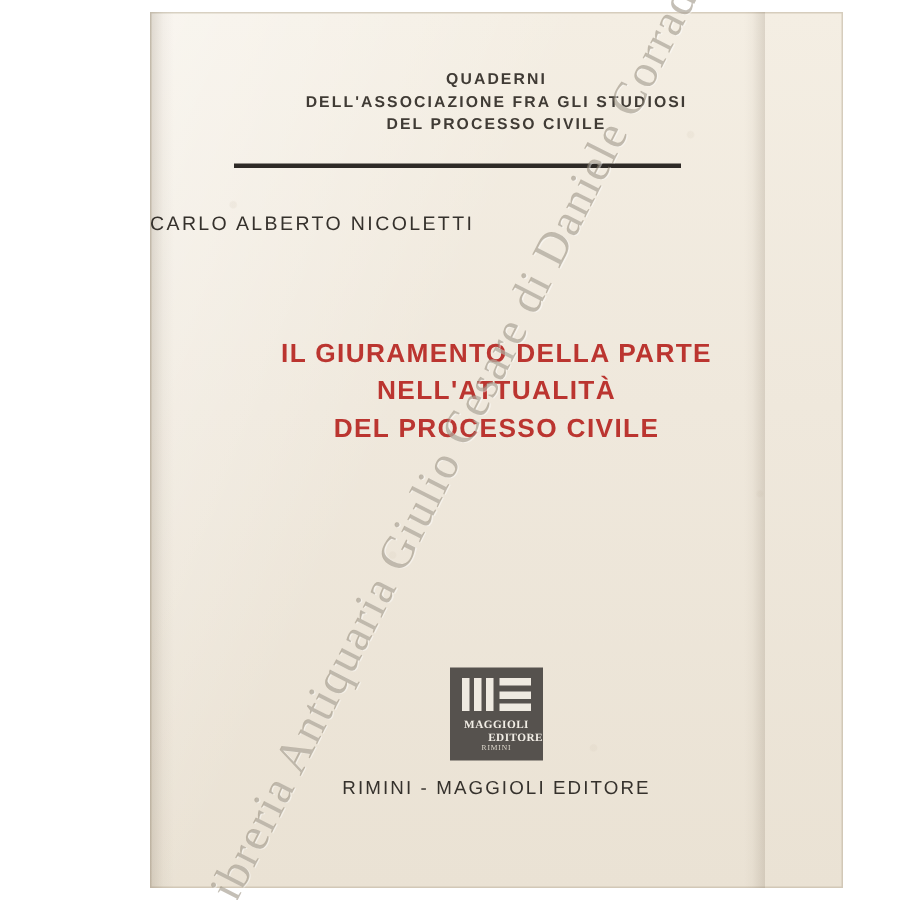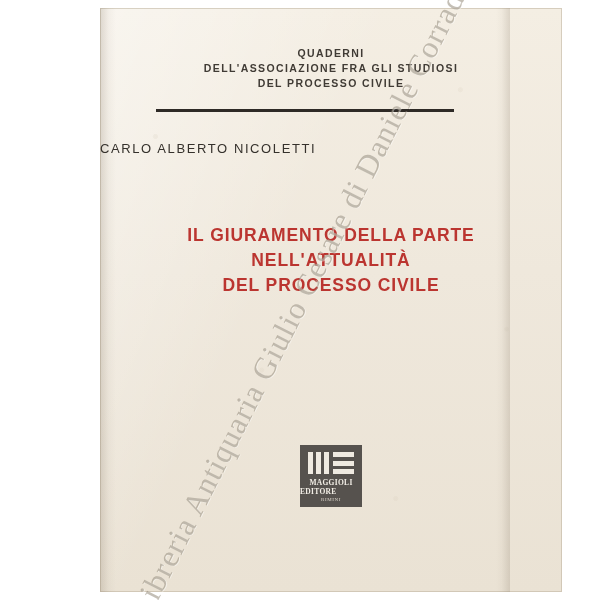--- a/index.html
+++ b/index.html
@@ -181,21 +181,21 @@
     font-weight: bold;
     letter-spacing: 0.3px;
     line-height: 9px;
     color: #f2eee6;
   }
   #logo-sub {
     position: absolute;
     top: 42px;
     left: 0;
     right: 0;
-    text-align: left;
+    text-align: right;
     font-size: 7.5px;
     font-weight: bold;
     letter-spacing: 0.3px;
     line-height: 9px;
     color: #f2eee6;
   }
   #logo-city {
     position: absolute;
     top: 52px;
     left: 0;
@@ -271,20 +271,21 @@
             <i></i>
             <i></i>
             <i></i>
             <i></i>
         </div>
         <div id="logo-name">MAGGIOLI</div>
         <div id="logo-sub">EDITORE</div>
         <div id="logo-city">RIMINI</div>
       </div>
 
+      <div id="publisher">RIMINI - MAGGIOLI EDITORE</div>
 
     </div>
   </div>
 
   <div id="spine-shadow"></div>
   <div id="edge-shadow"></div>
 
   <div id="watermark">
     <span>Libreria Antiquaria Giulio Cesare di Daniele Corradi</span>
   </div>

